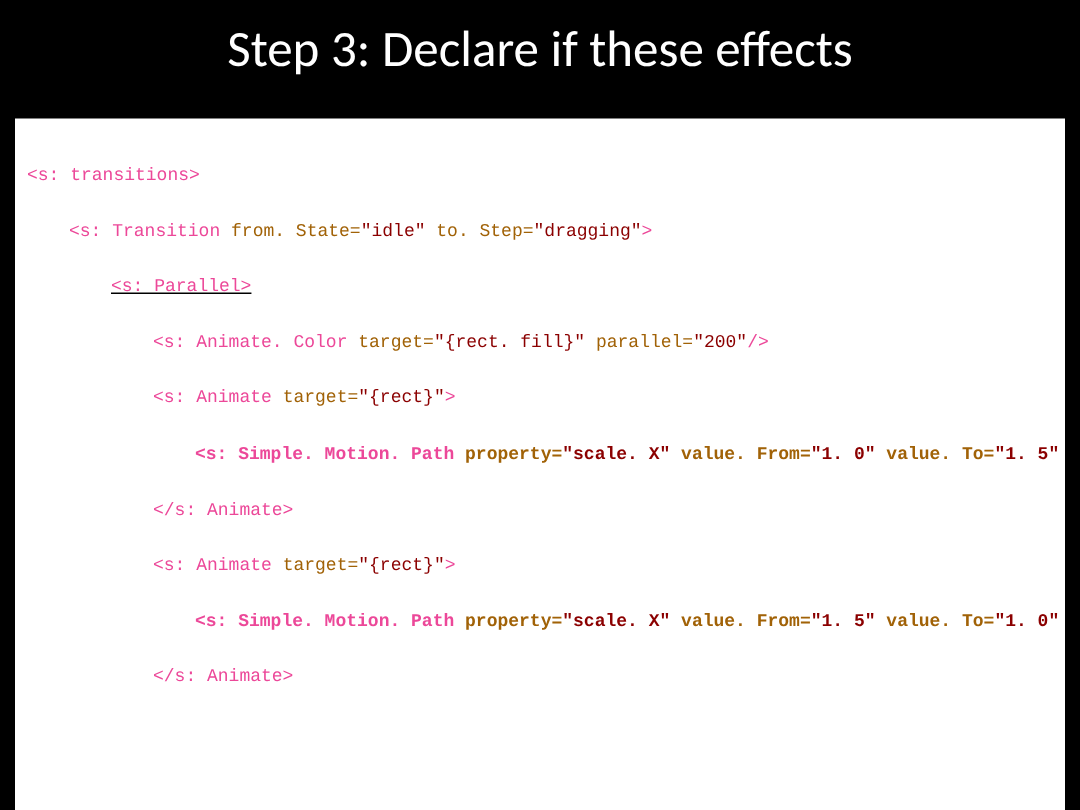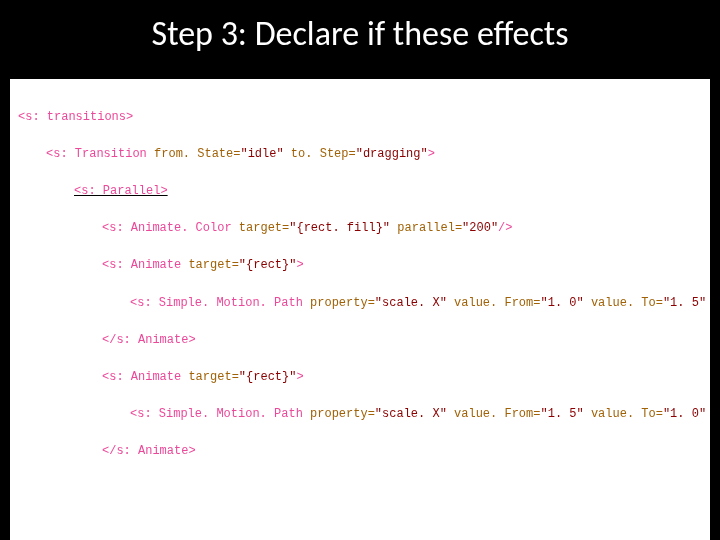--- a/index.html
+++ b/index.html
@@ -35,21 +35,21 @@
     color: #000;
     white-space: pre;
     overflow: hidden;
   }
   .tag   { color: #ec4899; }   
   .attr  { color: #a16207; }      
   .str   { color: #8b0000; }   
   .ind1 { padding-left: 28px; display: inline-block; }
   .ind2 { padding-left: 56px; display: inline-block; text-decoration: underline; }
   .ind3 { padding-left: 84px; display: inline-block; }
-  .ind4 { padding-left: 112px; display: inline-block; }
+  .ind4 { padding-left: 112px; display: inline-block; font-weight: bold; }
   .line { display: block; }
 </style>
 </head>
 <body>
 
 <div class="slide">
 
   <div class="title">
     <span>Step 3: Declare if these effects</span><br>
   </div>

